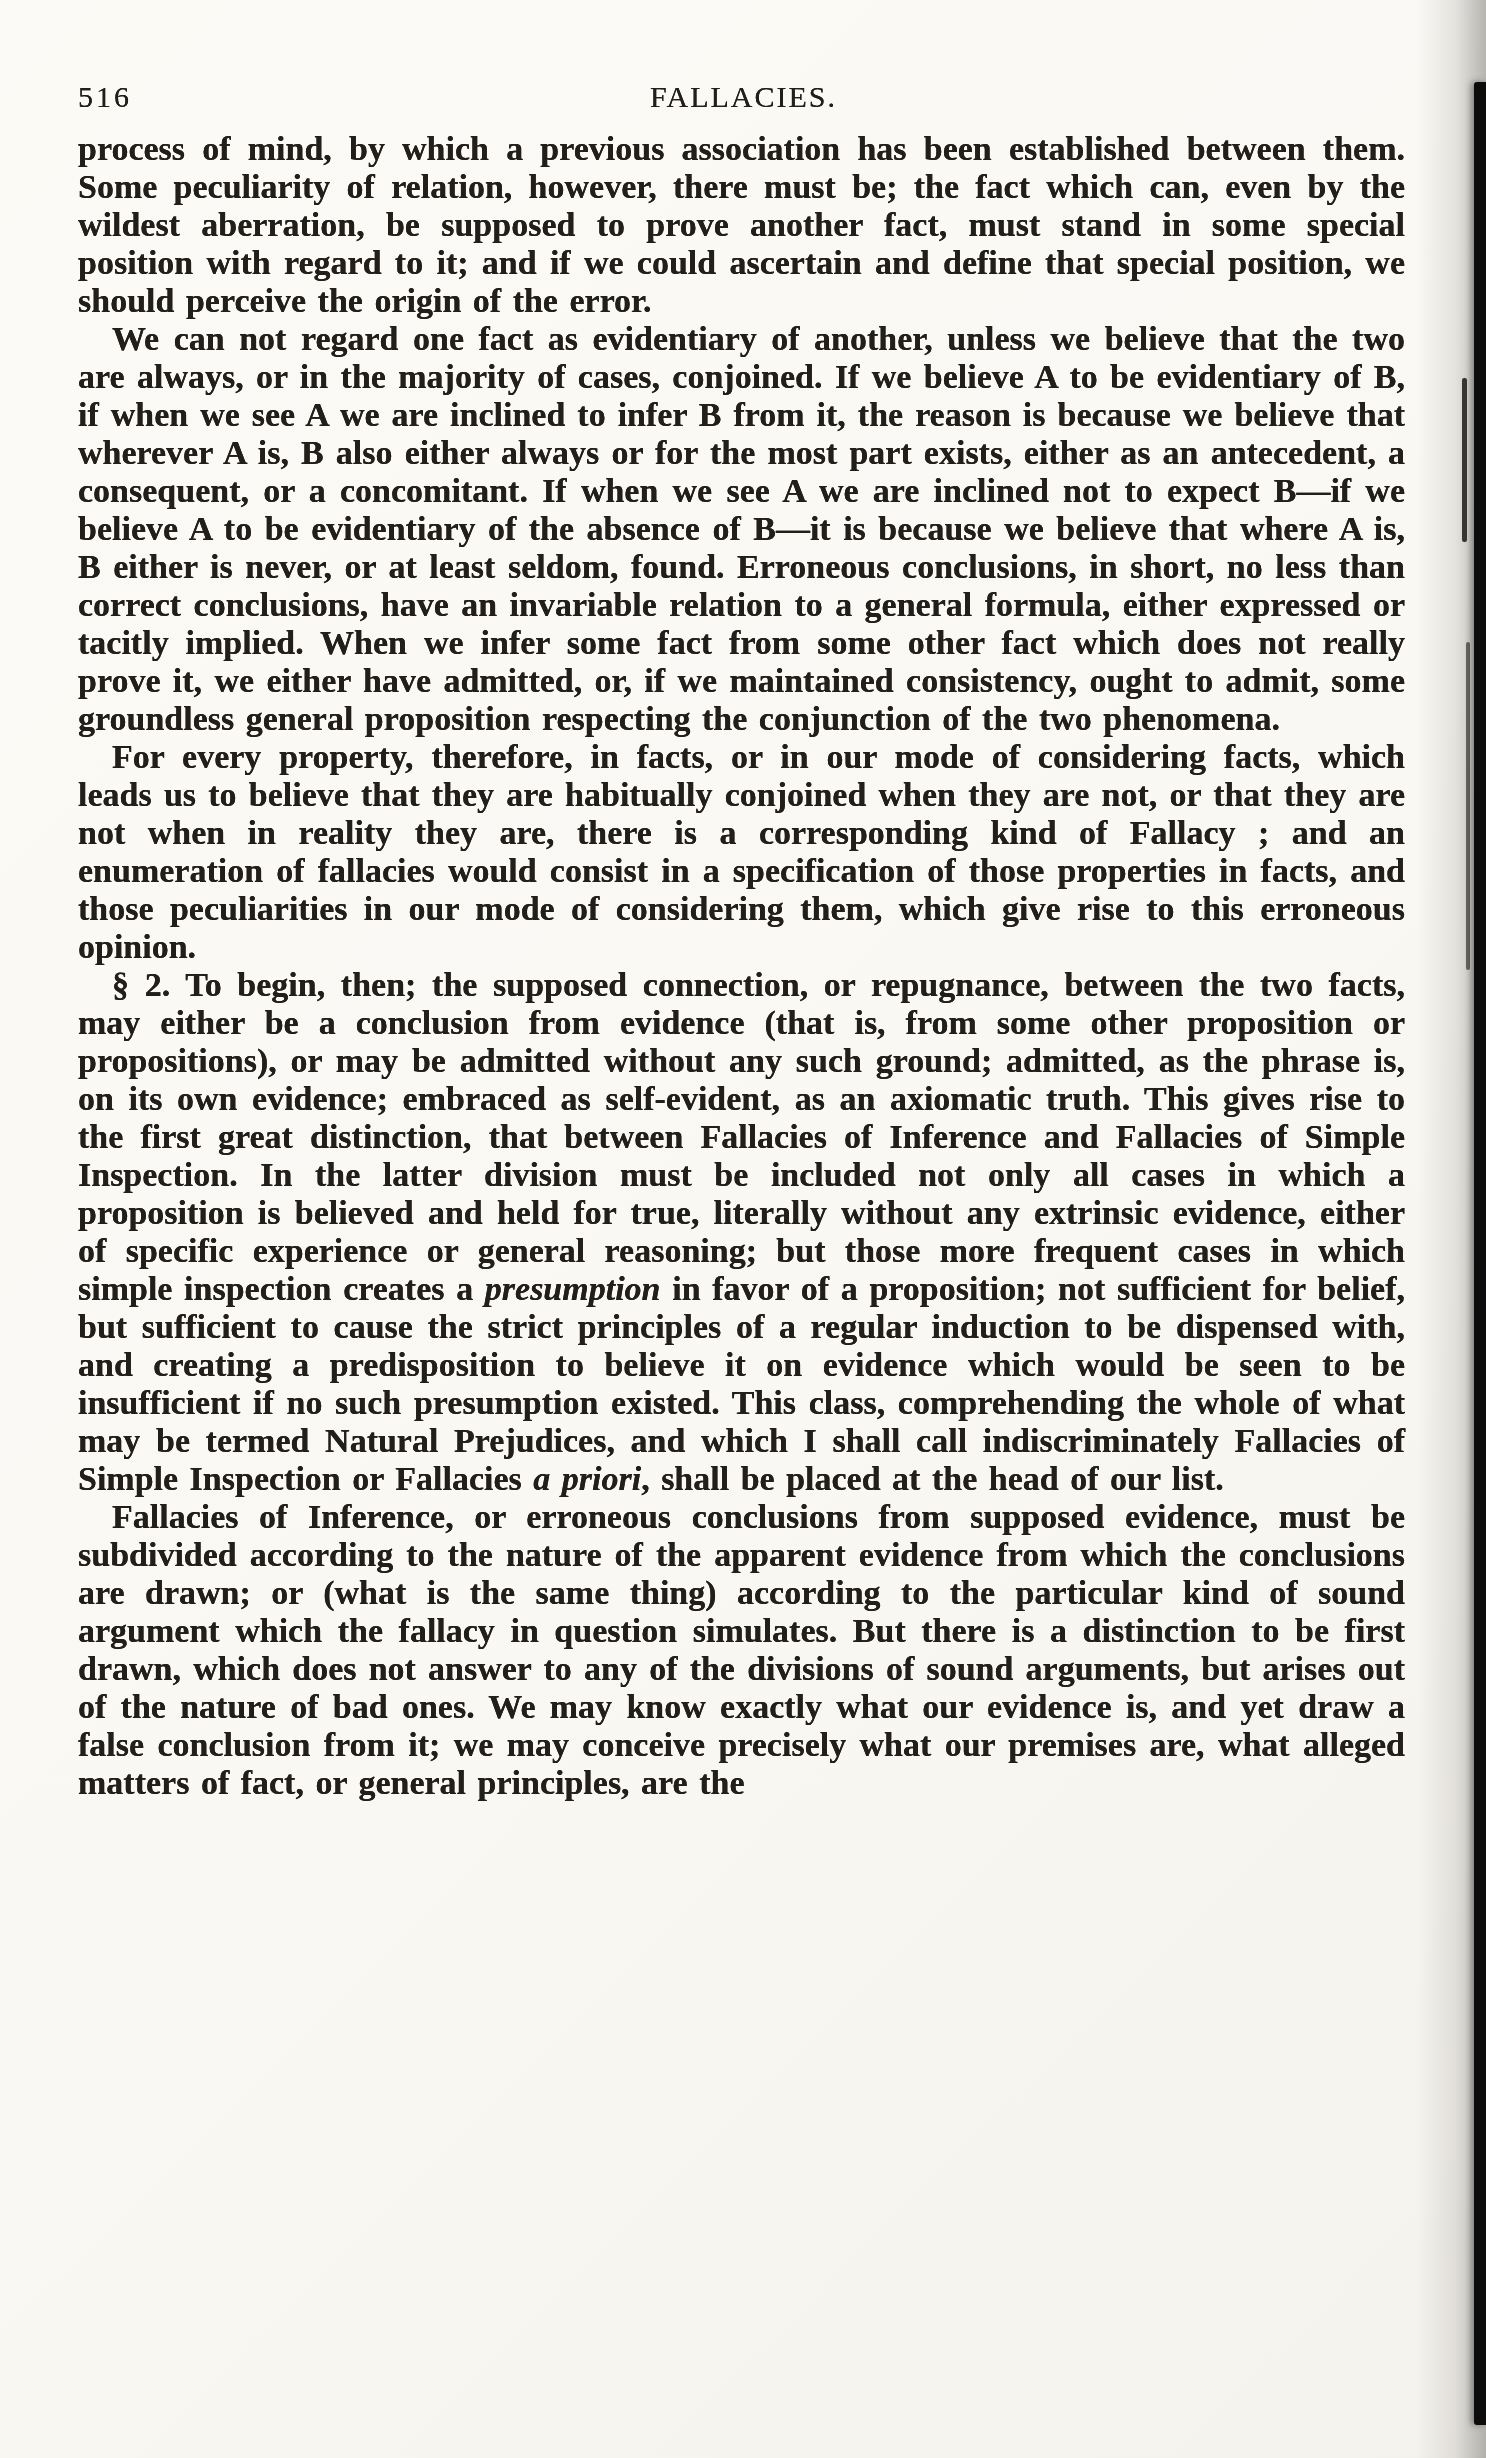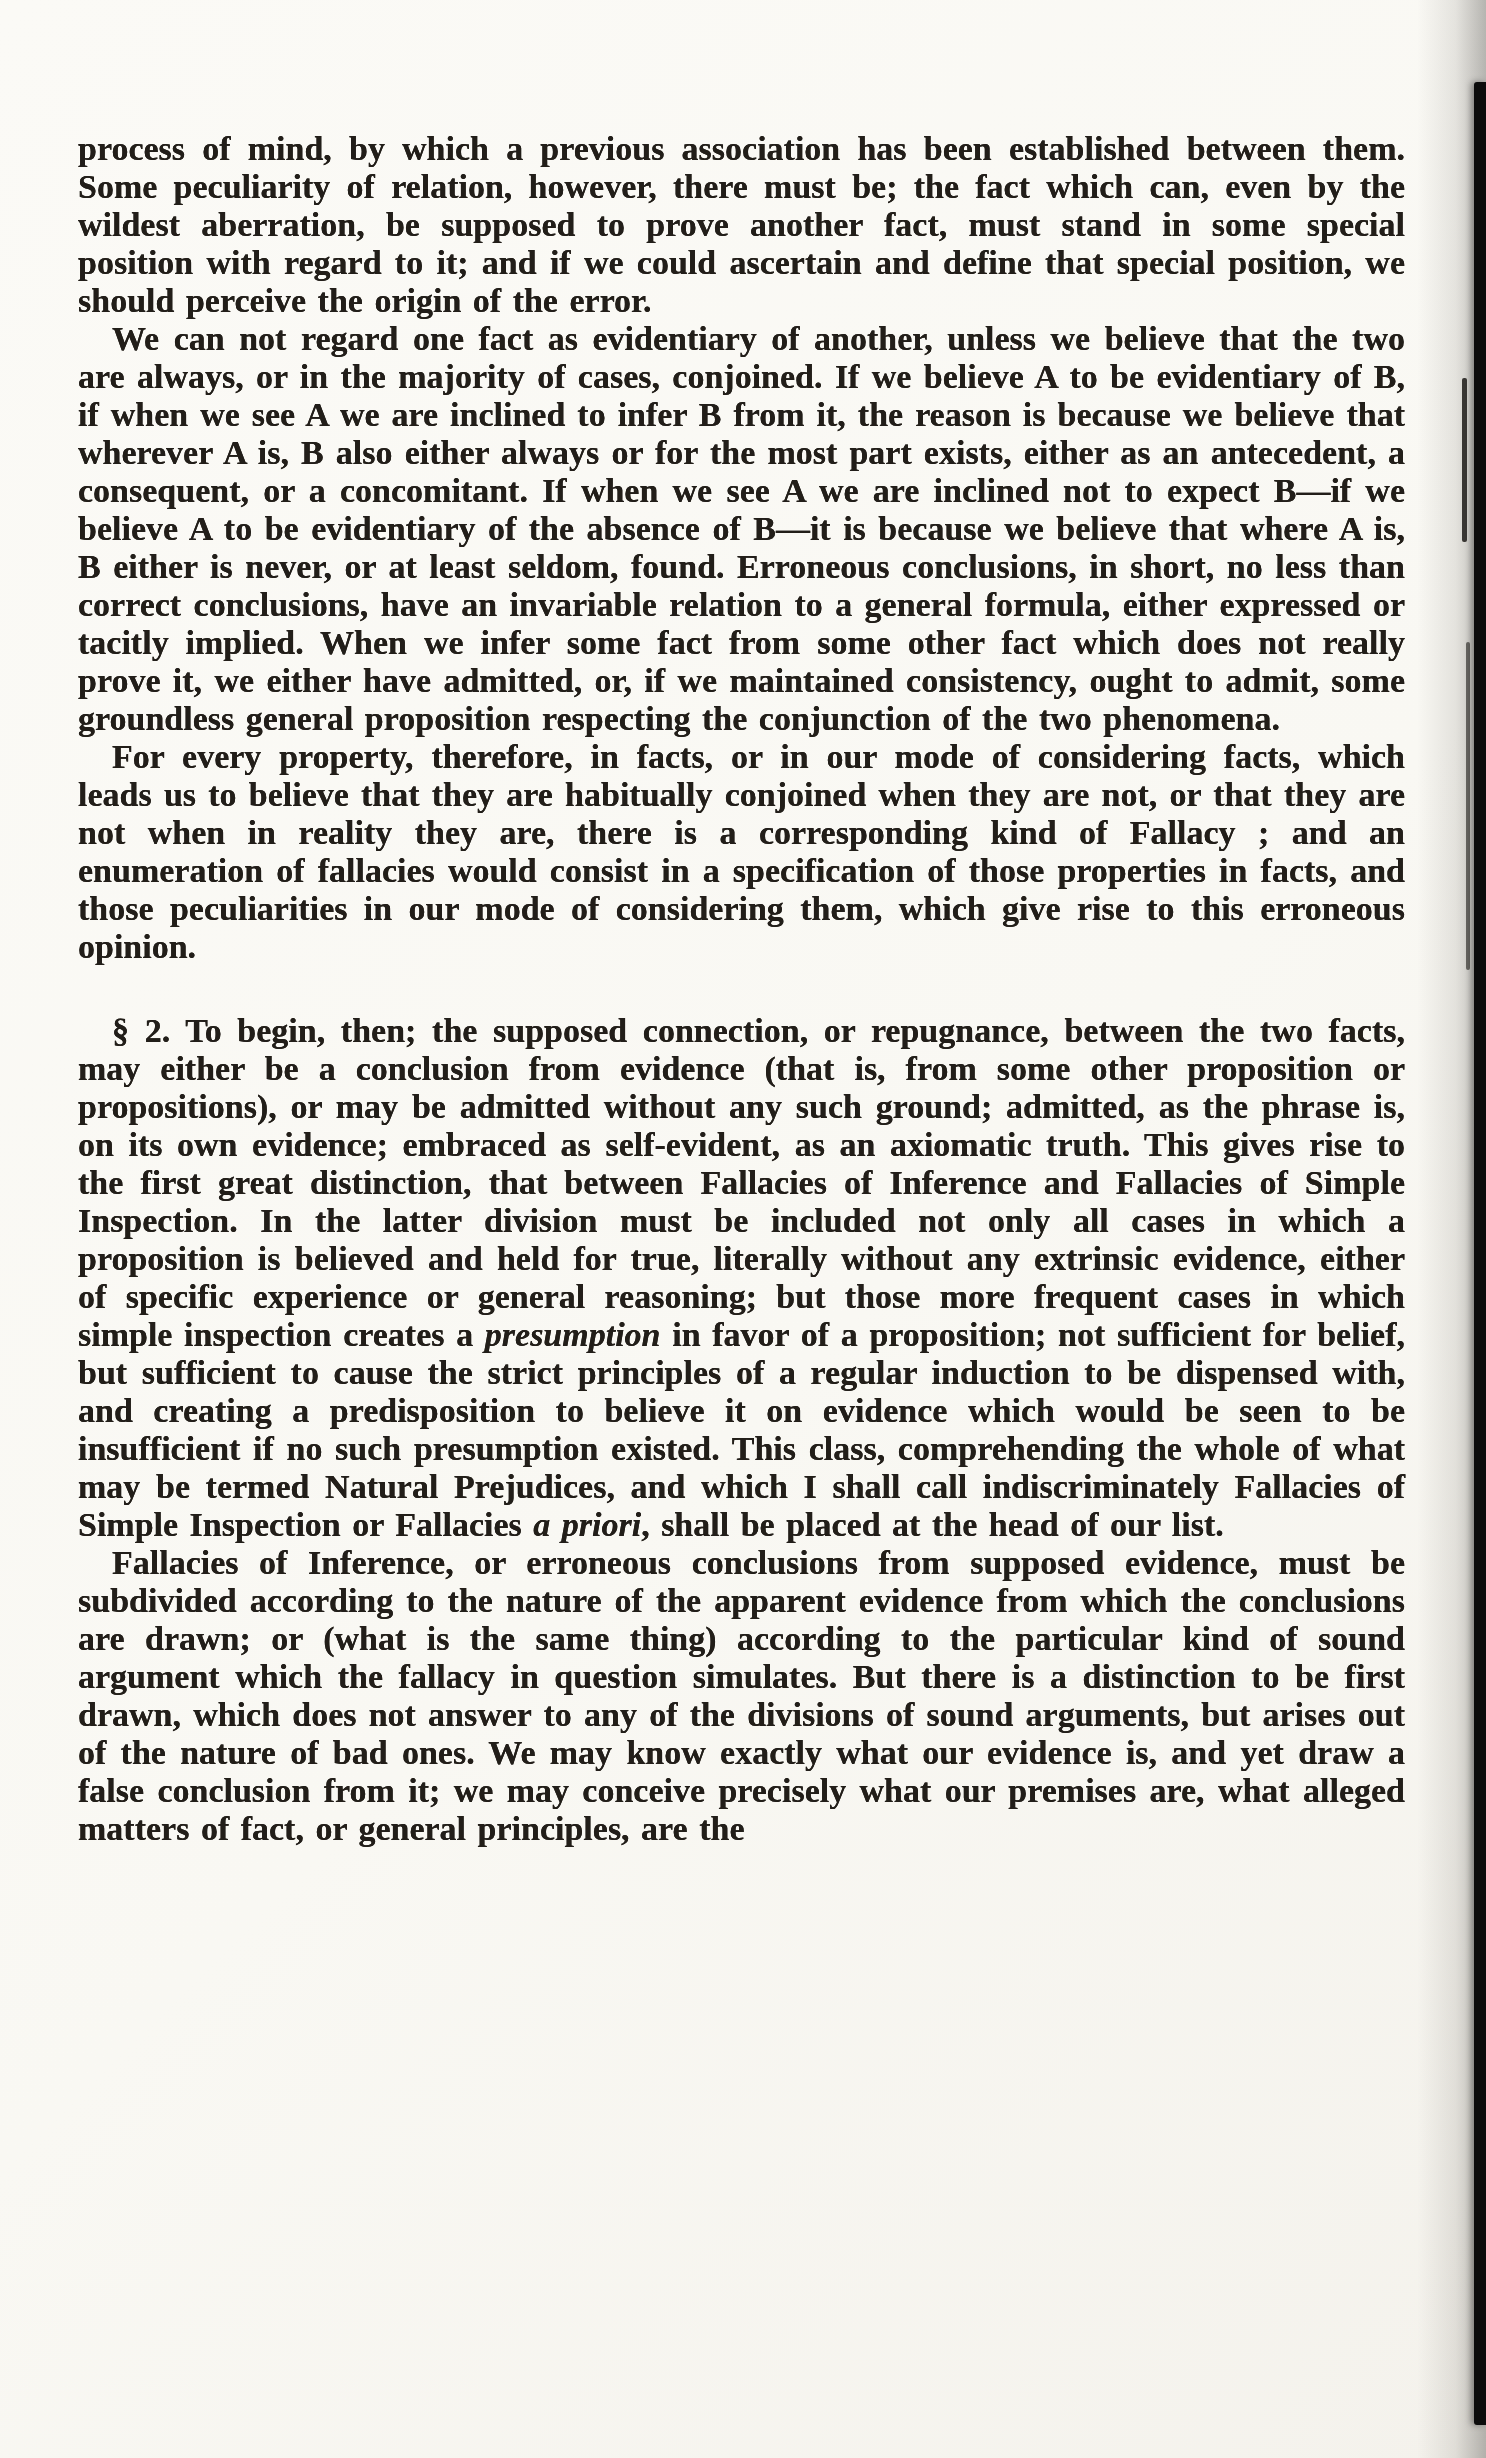--- a/index.html
+++ b/index.html
@@ -44,21 +44,21 @@
     left: 78px;
     width: 1327px;
     font-size: 34px;
     line-height: 38px;
     text-align: justify;
     word-spacing: 3px;
     text-shadow: 0 0 0.5px currentColor;
   }
   p.para { margin: 0; padding: 0; font-weight: bold; }
   p.para.indent { text-indent: 34px; }
-  p.para.space-before { margin-top: 46px; }
+  p.para.space-before { }
   em { font-style: italic; }
 
   
   .edge-shade {
     position: absolute;
     top: 0;
     right: 0;
     width: 70px;
     height: 100%;
     background: linear-gradient(to right, rgba(40,35,28,0) 0%, rgba(40,35,28,0.10) 55%, rgba(20,18,15,0.30) 100%);
@@ -80,20 +80,24 @@
     border-radius: 2px;
   }
   .edge-mark.mark-1 { right: 20px; top: 378px; width: 5px; height: 164px; opacity: 0.85; }
   .edge-mark.mark-2 { right: 17px; top: 642px; width: 4px; height: 328px; opacity: 0.6; }
 </style>
 </head>
 <body>
 
 <div class="page">
 
+  <div class="header">
+    <span class="page-number">516</span>
+    <span class="header-title">FALLACIES.</span>
+  </div>
 
   <div class="body-text">
       <p class="para"><span>process of mind, by which a previous association has been established between them.  Some peculiarity of relation, however, there must be; the fact which can, even by the wildest aberration, be supposed to prove another fact, must stand in some special position with regard to it; and if we could ascertain and define that special position, we should perceive the origin of the error.</span></p>
       <p class="para indent"><span>We can not regard one fact as evidentiary of another, unless we believe that the two are always, or in the majority of cases, conjoined.  If we believe A to be evidentiary of B, if when we see A we are inclined to infer B from it, the reason is because we believe that wherever A is, B also either always or for the most part exists, either as an antecedent, a consequent, or a concomitant.  If when we see A we are inclined not to expect B—if we believe A to be evidentiary of the absence of B—it is because we believe that where A is, B either is never, or at least seldom, found.  Erroneous conclusions, in short, no less than correct conclusions, have an invariable relation to a general formula, either expressed or tacitly implied. When we infer some fact from some other fact which does not really prove it, we either have admitted, or, if we maintained consistency, ought to admit, some groundless general proposition respecting the conjunction of the two phenomena.</span></p>
       <p class="para indent"><span>For every property, therefore, in facts, or in our mode of considering facts, which leads us to believe that they are habitually conjoined when they are not, or that they are not when in reality they are, there is a corresponding kind of Fallacy ; and an enumeration of fallacies would consist in a specification of those properties in facts, and those peculiarities in our mode of considering them, which give rise to this erroneous opinion.</span></p>
       <p class="para indent space-before"><span>§ 2. To begin, then; the supposed connection, or repugnance, between the two facts, may either be a conclusion from evidence (that is, from some other proposition or propositions), or may be admitted without any such ground; admitted, as the phrase is, on its own evidence; embraced as self-evident, as an axiomatic truth.  This gives rise to the first great distinction, that between Fallacies of Inference and Fallacies of Simple Inspection.  In the latter division must be included not only all cases in which a proposition is believed and held for true, literally without any extrinsic evidence, either of specific experience or general reasoning; but those more frequent cases in which simple inspection creates a </span><em>presumption</em><span> in favor of a proposition; not sufficient for belief, but sufficient to cause the strict principles of a regular induction to be dispensed with, and creating a predisposition to believe it on evidence which would be seen to be insufficient if no such presumption existed.  This class, comprehending the whole of what may be termed Natural Prejudices, and which I shall call indiscriminately Fallacies of Simple Inspection or Fallacies </span><em>a priori</em><span>, shall be placed at the head of our list.</span></p>
       <p class="para indent"><span>Fallacies of Inference, or erroneous conclusions from supposed evidence, must be subdivided according to the nature of the apparent evidence from which the conclusions are drawn; or (what is the same thing) according to the particular kind of sound argument which the fallacy in question simulates.  But there is a distinction to be first drawn, which does not answer to any of the divisions of sound arguments, but arises out of the nature of bad ones.  We may know exactly what our evidence is, and yet draw a false conclusion from it; we may conceive precisely what our premises are, what alleged matters of fact, or general principles, are the</span></p>
     </div>
 
   <div class="edge-shade"></div>

